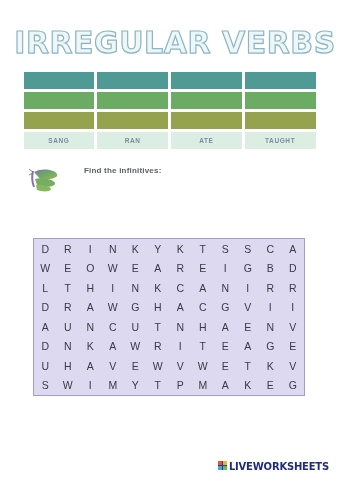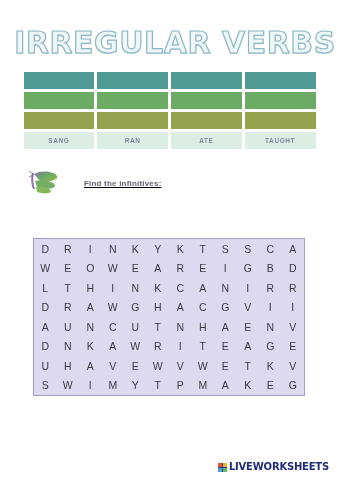--- a/index.html
+++ b/index.html
@@ -51,24 +51,22 @@
     padding: 0;
   }
   .row-teal td   { background: #4f9a95; color: #55a09a; }
   .row-green td  { background: #6cab63; color: #73b06a; }
   .row-olive td  { background: #96a34e; color: #9ca956; }
   .row-mint td   { background: #dceee4; color: #7d8a99; }
 
   
   #instruction-row {
     display: flex;
-    align-items: center;
     margin: 14px 0 0 28px;
     height: 34px;
-    text-decoration: underline;
   }
   #butterfly-icon {
     width: 34px;
     height: 30px;
     flex: 0 0 34px;
   }
   #instruction-text {
     margin-left: 22px;
     font-size: 8px;
     font-weight: bold;
@@ -101,21 +99,21 @@
     font-family: "Liberation Sans", sans-serif;
     padding: 0;
   }
 
   
   #footer {
     position: absolute;
     right: 10px;
     bottom: 8px;
     display: flex;
-    align-items: flex-end;
+    align-items: flex-start;
   }
   #lw-mark {
     display: inline-block;
     width: 9px;
     height: 9px;
     margin-right: 2px;
     position: relative;
     background: #2f3a8f;
   }
   #lw-mark i {

